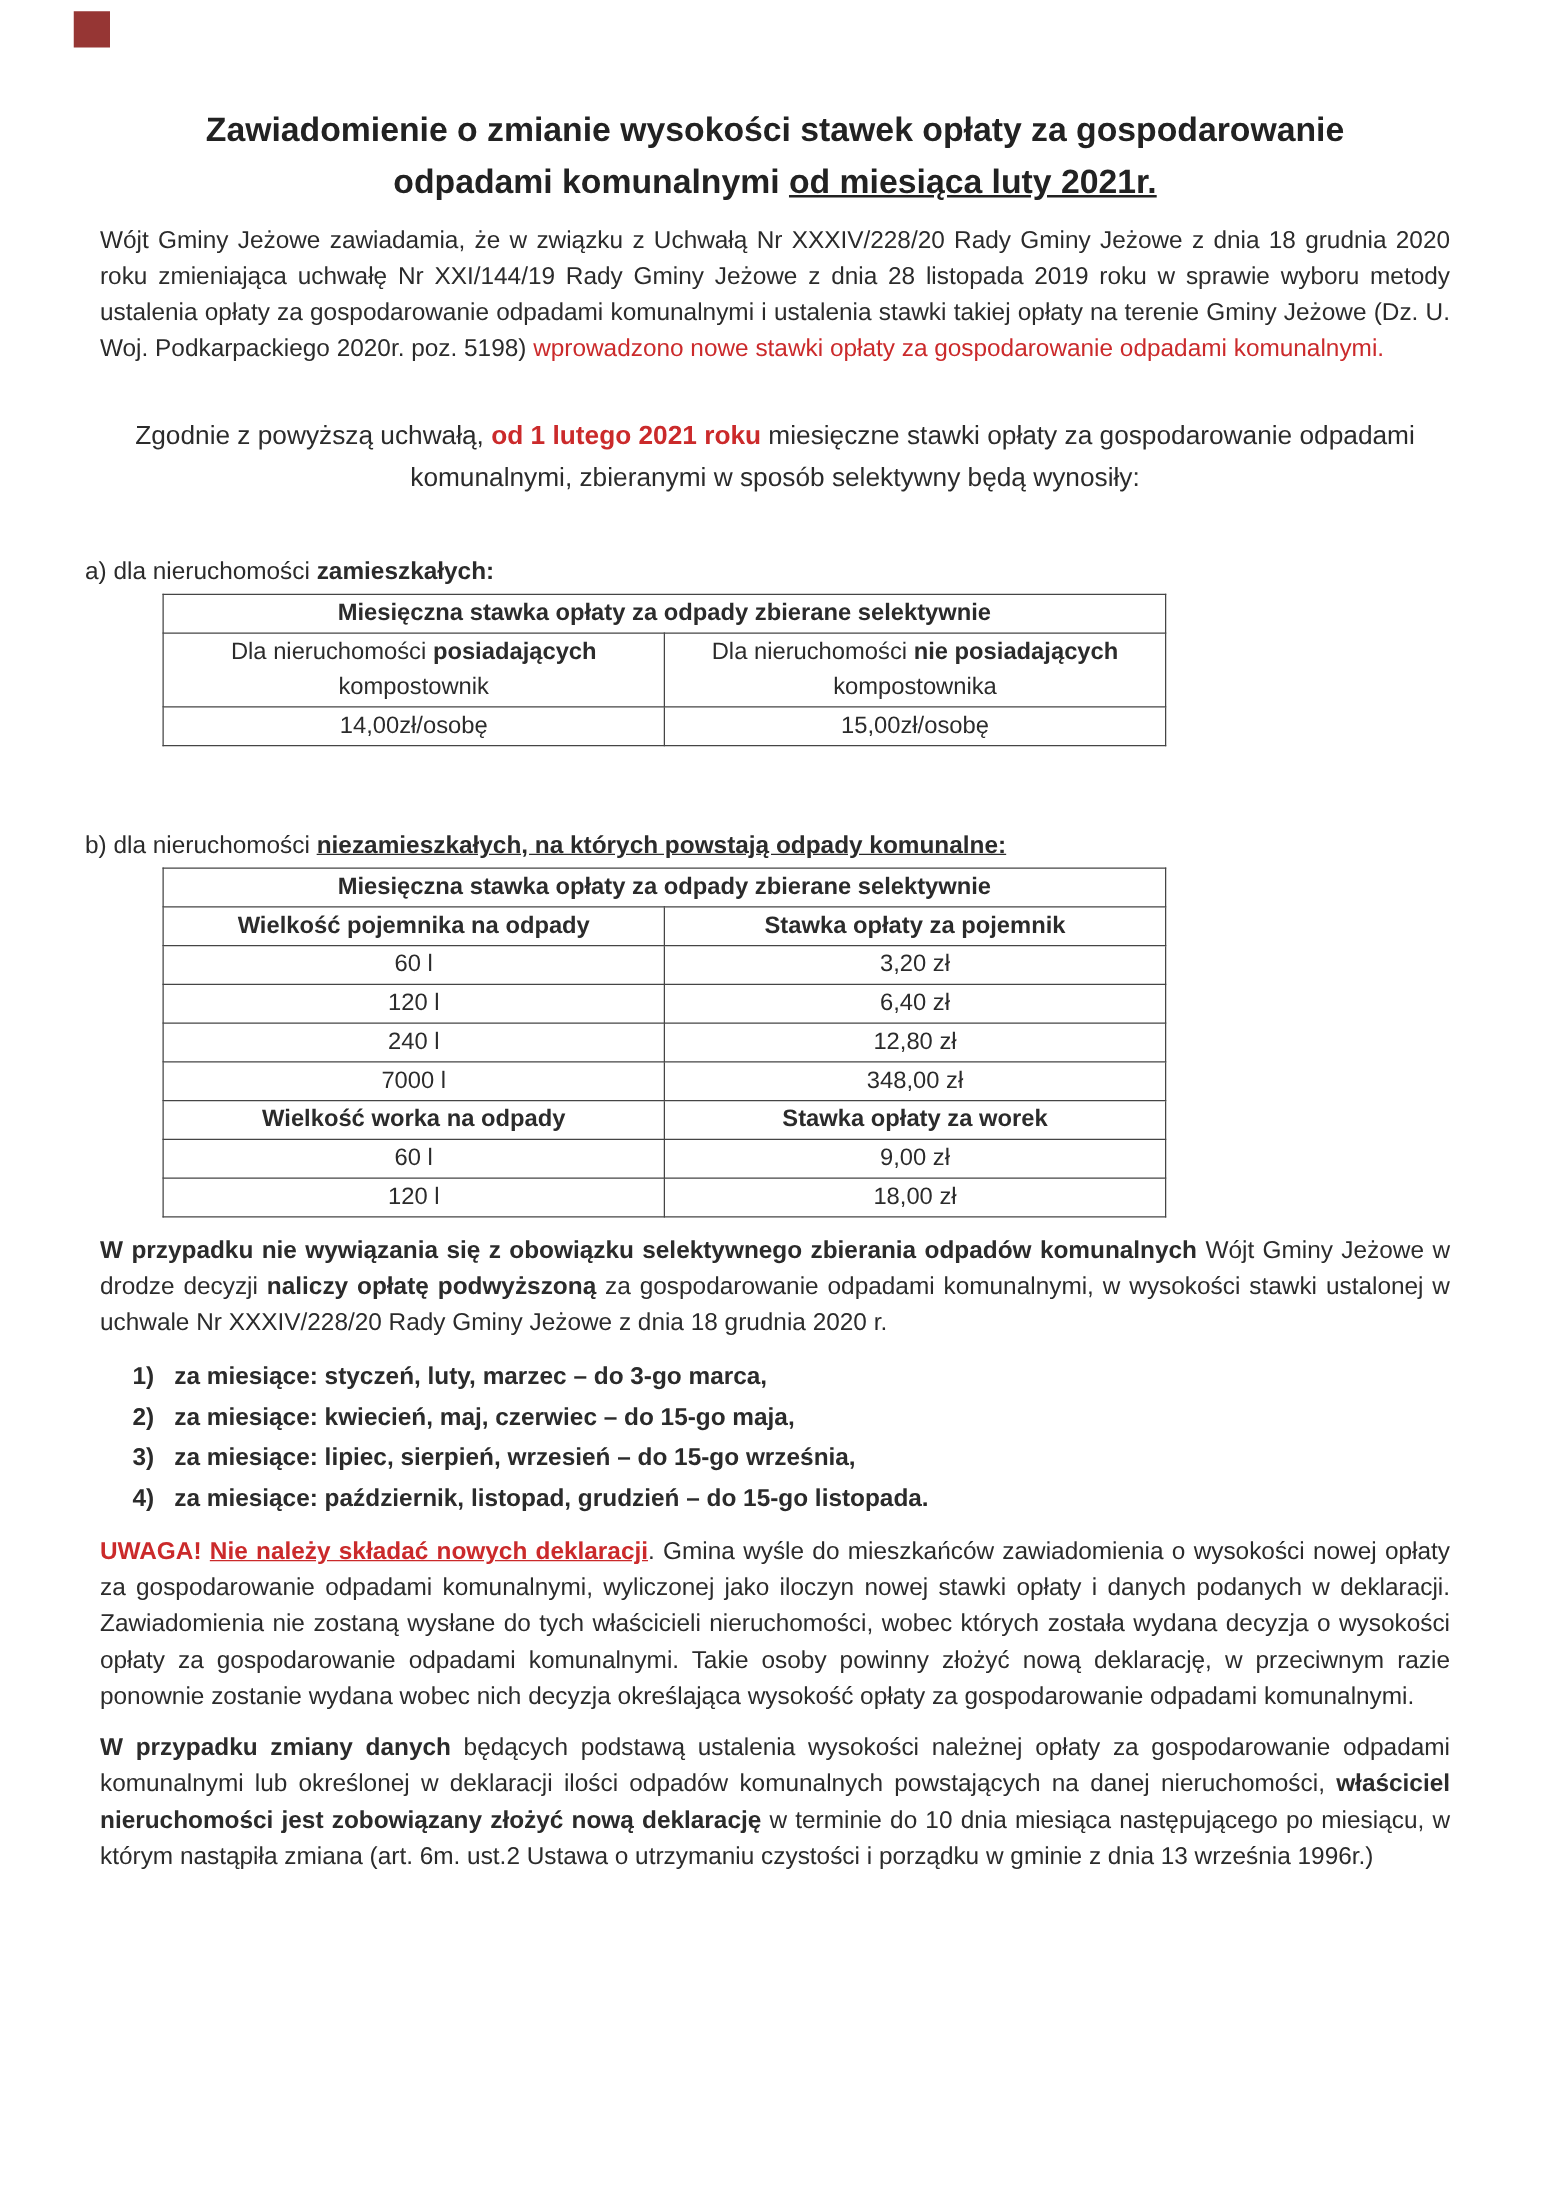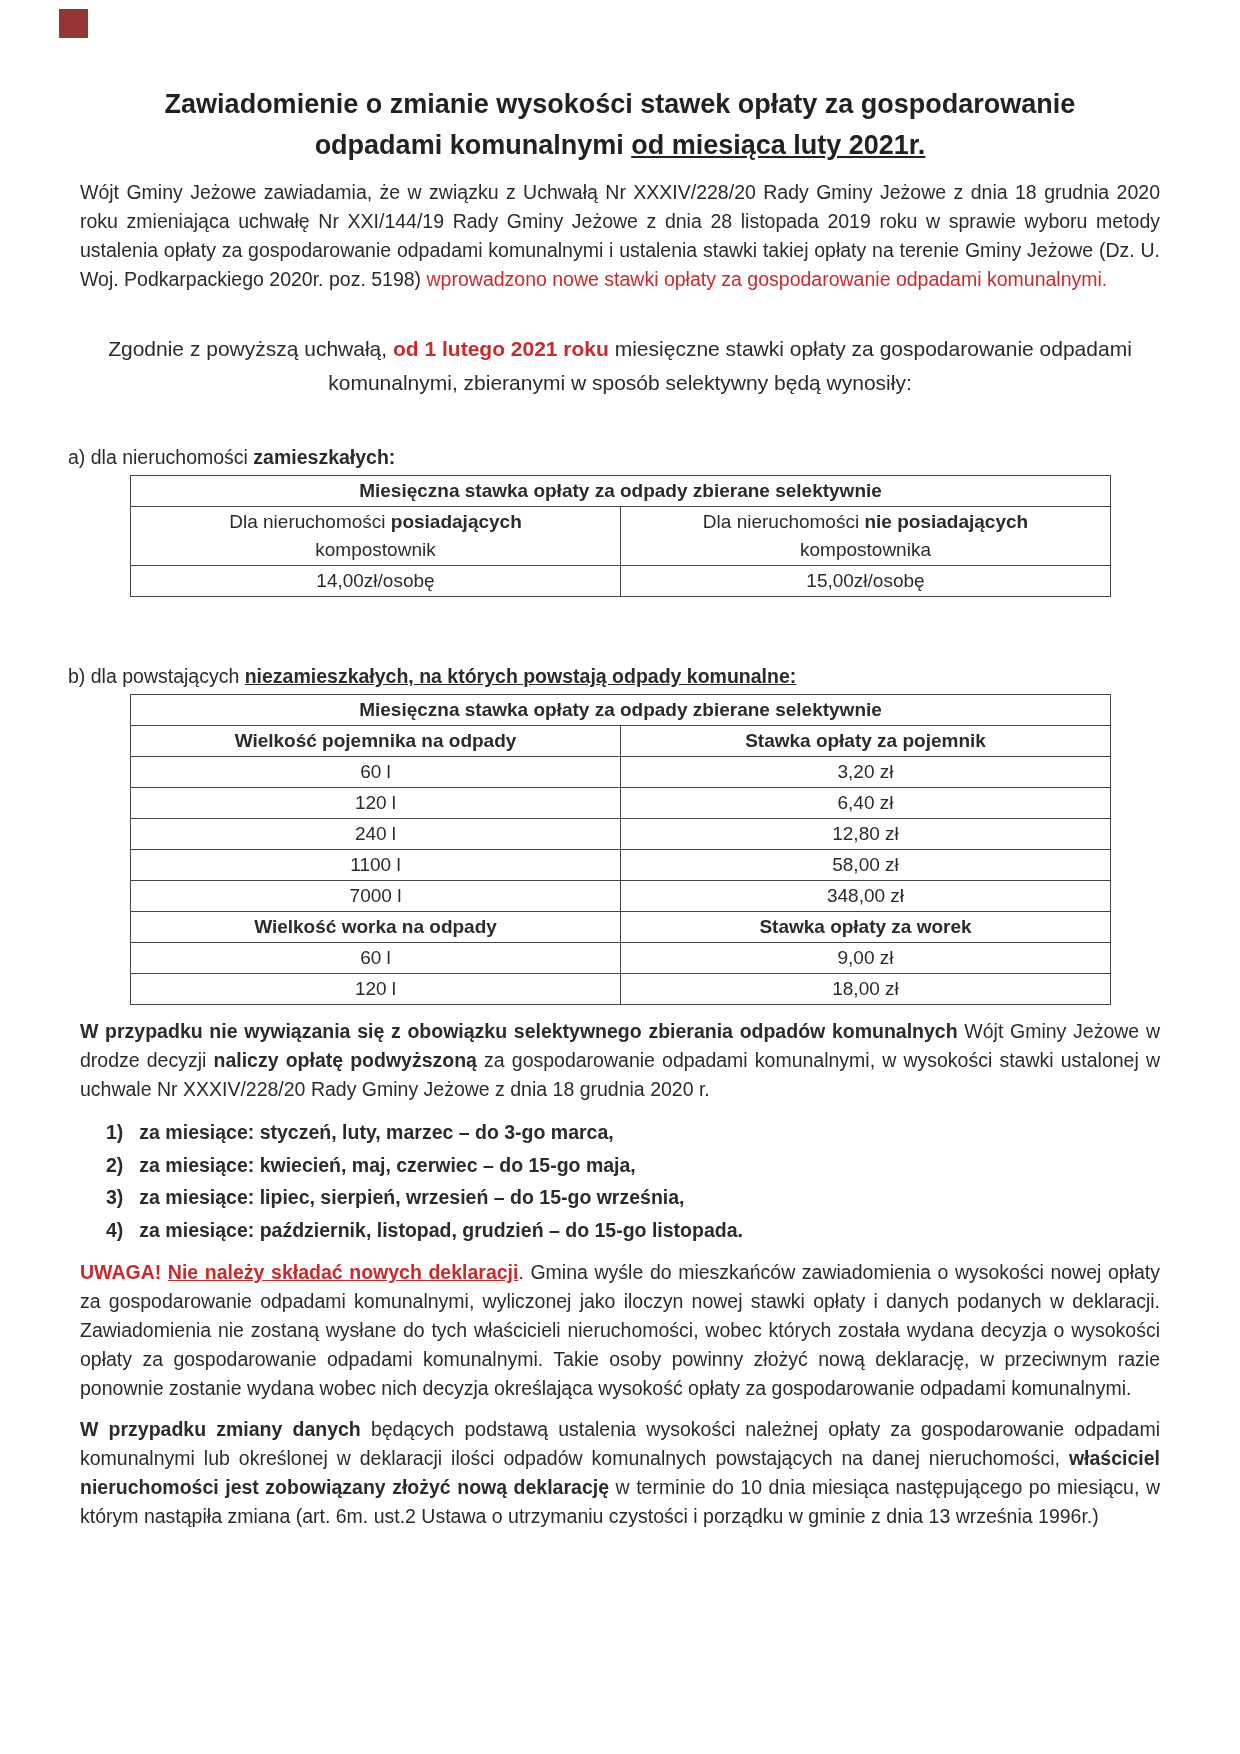--- a/index.html
+++ b/index.html
@@ -29,21 +29,21 @@
   p.center-par{
     font-size:21px;line-height:34px;text-align:center;
     margin:38px 30px 0 30px;
   }
   .section-label{
     font-size:19.5px;line-height:26px;margin:44px 0 5px 0;text-align:left;
   }
   table.rates{
     border-collapse:collapse;
     margin-left:62px;
-    width:981px;
+    width:803px;
     font-size:19px;
     color:#2b2b2b;
   }
   table.rates td{
     border:1.8px solid #454545;
     text-align:center;
     padding:1px 8px;
     line-height:28px;
   }
   table.rates td.span-header{font-weight:bold;}
@@ -87,21 +87,21 @@
         <td style="width:50%;"><span>Dla nieruchomości </span><span class="bold">posiadających</span><br><span>kompostownik</span></td>
         <td style="width:50%;"><span>Dla nieruchomości </span><span class="bold">nie posiadających</span><br><span>kompostownika</span></td>
       </tr>
       <tr>
         <td>14,00zł/osobę</td>
         <td>15,00zł/osobę</td>
       </tr>
     </tbody>
   </table>
 
-  <div class="section-label" style="margin-top:66px;"><span>b) dla powstających </span><span class="bold underline">niezamieszkałych, na których powstają odpady komunalne:</span></div>
+  <div class="section-label" style="margin-top:66px;"><span>b) dla nieruchomości </span><span class="bold underline">niezamieszkałych, na których powstają odpady komunalne:</span></div>
 
   <table class="rates">
     <tbody>
       <tr>
         <td colspan="2" class="span-header">Miesięczna stawka opłaty za odpady zbierane selektywnie</td>
       </tr>
     </tbody>
     <tbody>
         <tr>
           <td class="col-bold" style="width: 50%;">Wielkość pojemnika na odpady</td>
@@ -111,24 +111,20 @@
           <td style="width: 50%;">60 l</td>
           <td style="width: 50%;">3,20 zł</td>
         </tr>
         <tr>
           <td style="width: 50%;">120 l</td>
           <td style="width: 50%;">6,40 zł</td>
         </tr>
         <tr>
           <td style="width: 50%;">240 l</td>
           <td style="width: 50%;">12,80 zł</td>
-        </tr>
-        <tr>
-          <td style="width: 50%;">1100 l</td>
-          <td style="width: 50%;">58,00 zł</td>
         </tr>
         <tr>
           <td style="width: 50%;">7000 l</td>
           <td style="width: 50%;">348,00 zł</td>
         </tr>
         <tr>
           <td class="col-bold" style="width: 50%;">Wielkość worka na odpady</td>
           <td class="col-bold" style="width: 50%; margin-left: 28px;">Stawka opłaty za worek</td>
         </tr>
         <tr>

